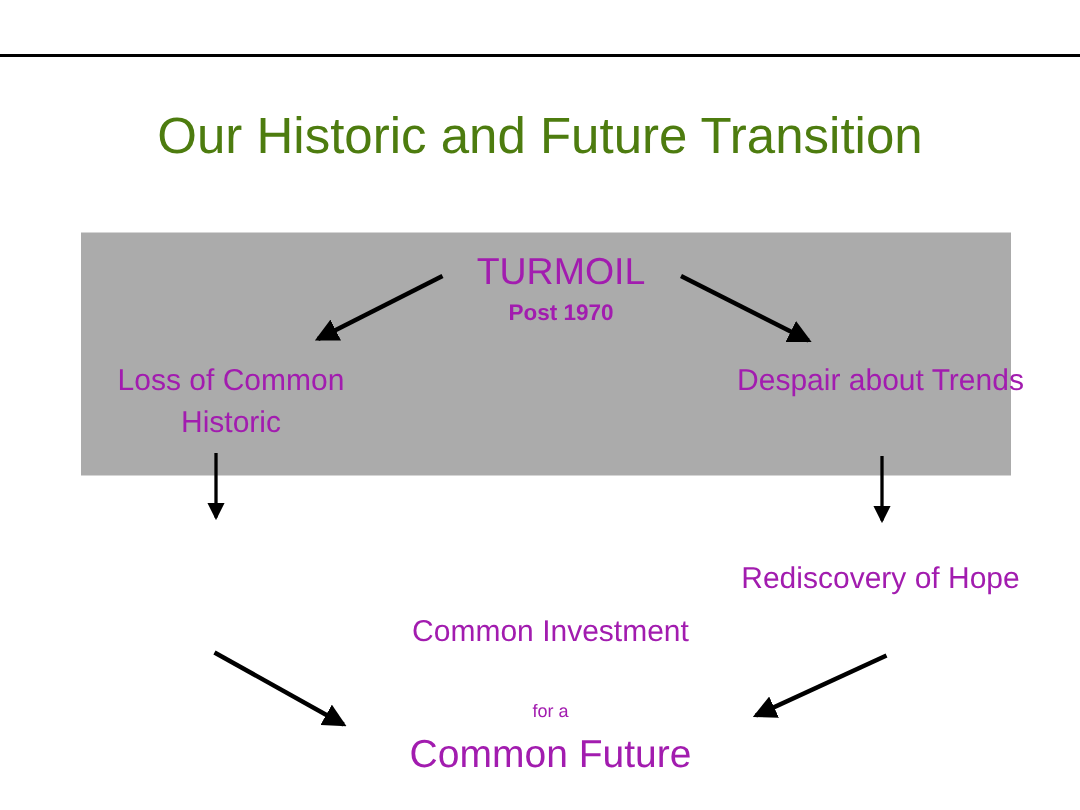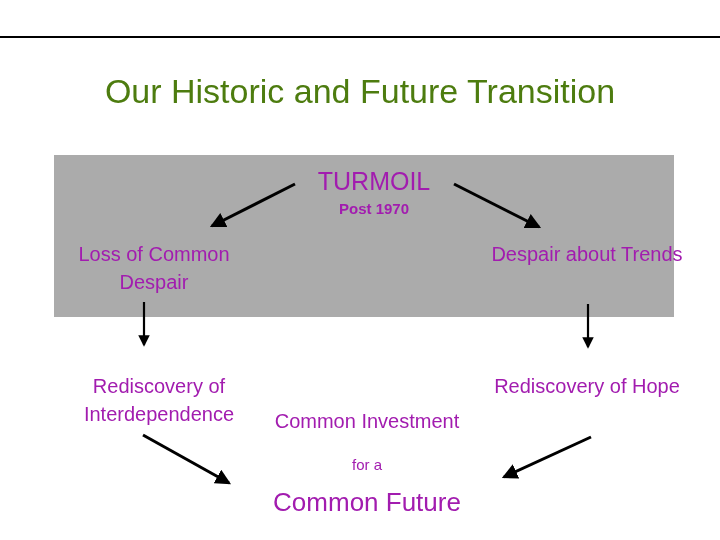--- a/index.html
+++ b/index.html
@@ -97,23 +97,23 @@
   }
   #investment-line1 {
     left: 265px;
     top: 407px;
     width: 204px;
     font-size: 20px;
     line-height: 28px;
   }
   #investment-fora {
     left: 265px;
-    top: 455px;
+    top: 465px;
     width: 204px;
-    font-size: 15px;
+    font-size: 12px;
     line-height: 19px;
     text-align: center;
   }
   #better-future {
     left: 245px;
     top: 486px;
     width: 244px;
     font-size: 26px;
     line-height: 32px;
     white-space: nowrap;
@@ -133,24 +133,23 @@
 
   <div class="rule"></div>
 
   <div id="slide-title">Our Historic and Future Transition</div>
 
   <div id="turmoil-panel"></div>
 
   <div class="txt" id="turmoil-heading">TURMOIL</div>
   <div class="txt" id="turmoil-sub">Post 1970</div>
 
-  <div class="txt" id="loss-label">Loss of Common Despair</div>
+  <div class="txt" id="loss-label">Loss of Common Historic</div>
   <div class="txt" id="despair-label">Despair about Trends</div>
 
-  <div class="txt" id="interdependence-label">Rediscovery of Interdependence</div>
   <div class="txt" id="investment-line1">Common Investment</div>
 
   <div class="txt" id="hope-label">Rediscovery of Hope</div>
   <div class="txt" id="investment-fora">for a</div>
   <div class="txt" id="better-future">Common Future</div>
 
   <svg id="arrow-layer" viewBox="0 0 720 540" width="720" height="540">
     <defs>
       <marker id="ah" viewBox="0 0 10 10" refX="8.5" refY="5" markerWidth="5.2" markerHeight="5.2" orient="auto-start-reverse">
         <path d="M 0 0 L 10 5 L 0 10 z" fill="#000000"></path>

